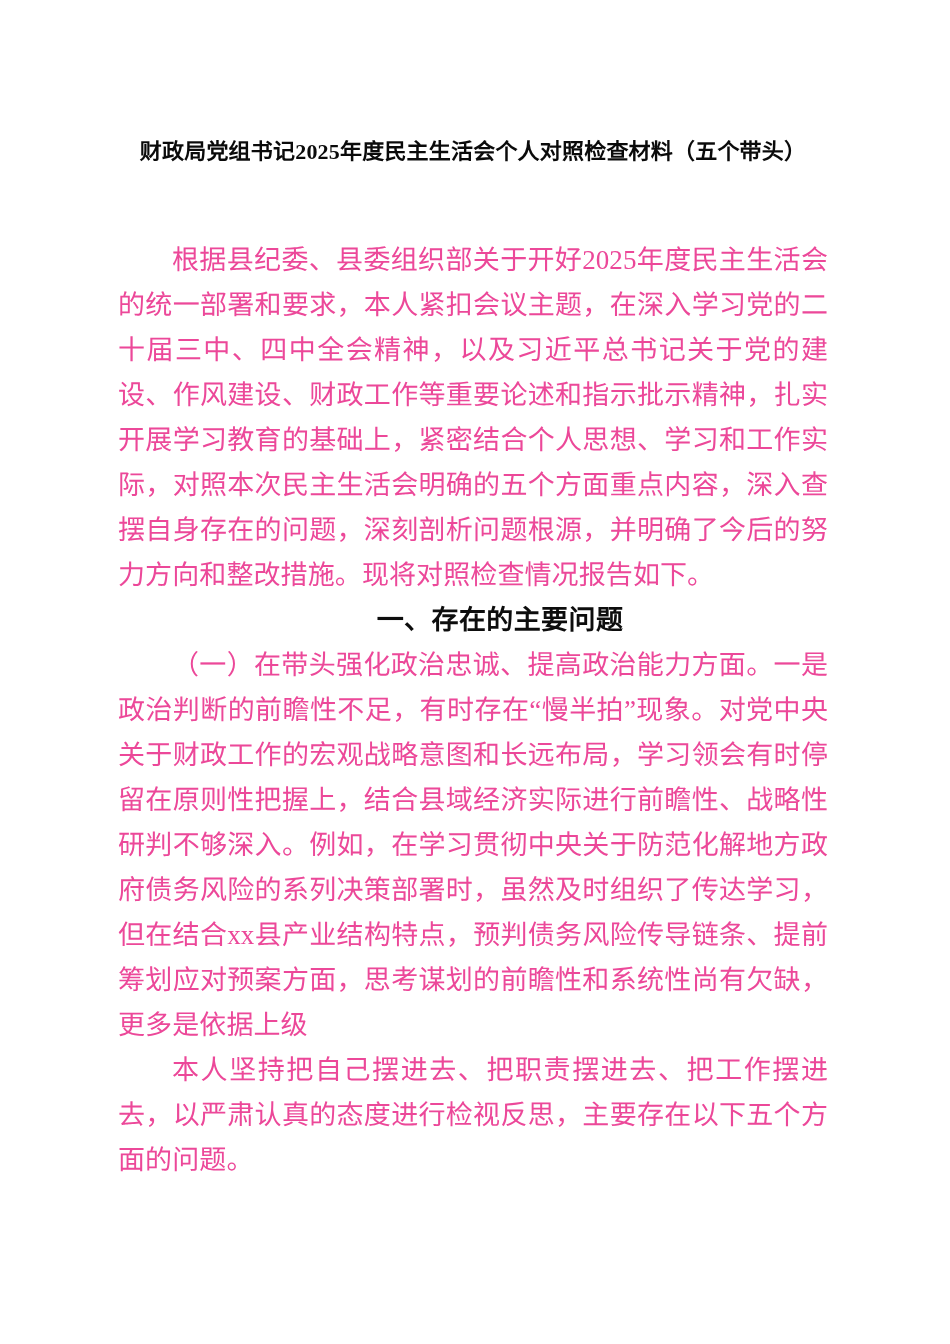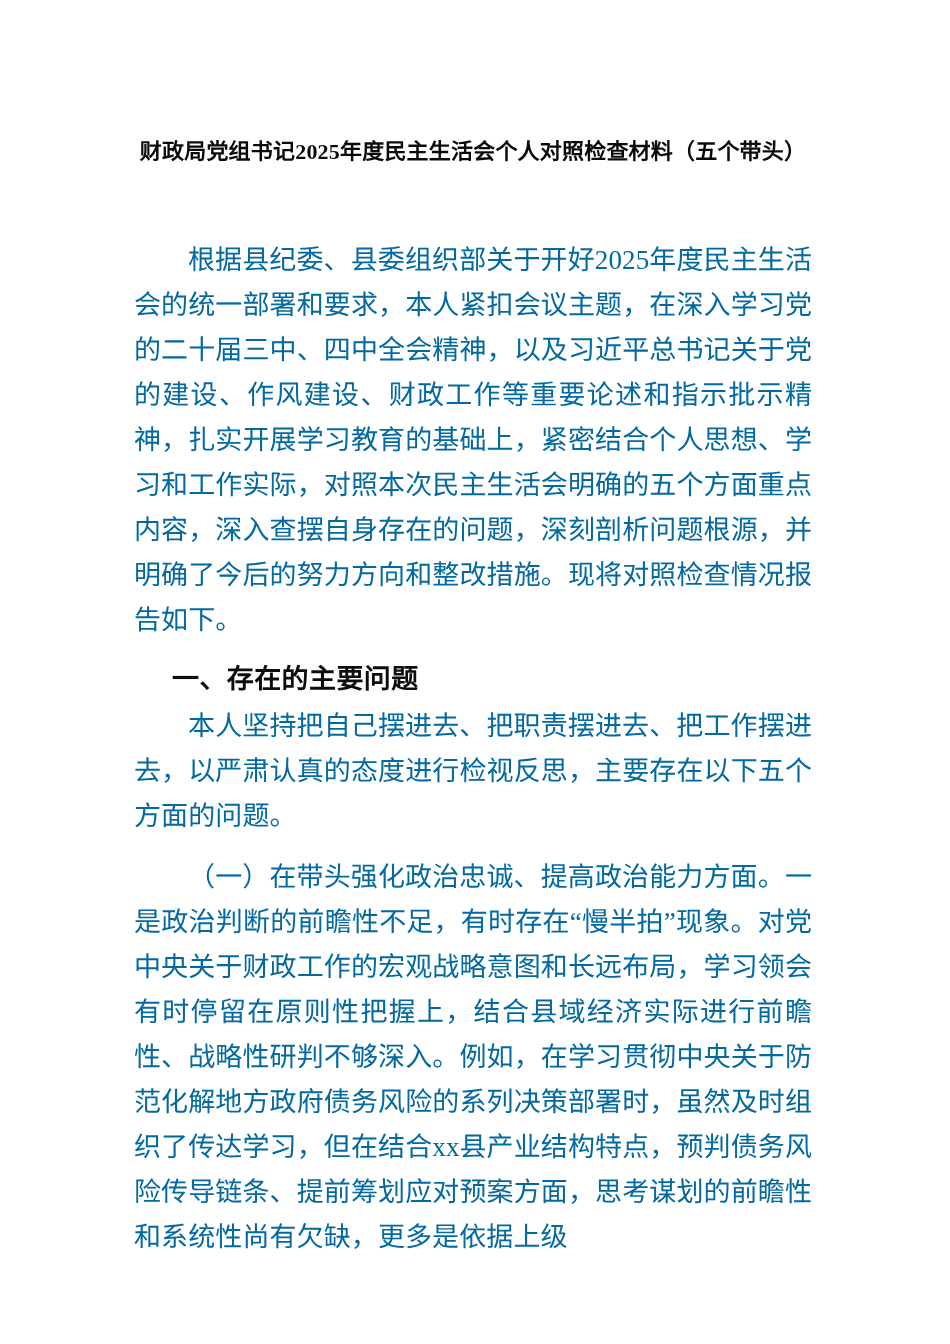--- a/index.html
+++ b/index.html
@@ -37,64 +37,65 @@
     font-size: 22px;
     line-height: 48px;
     letter-spacing: 0.2px;
     color: #0a0a0a;
     padding-top: 128px;
     -webkit-font-smoothing: antialiased;
   }
 
   
   .para {
-    margin: 16px;
+    margin: 0;
     padding: 0;
     font-family: "Liberation Serif", "DejaVu Serif", serif;
     font-size: 27px;
     line-height: 45px;
-    color: #0369a1;
+    color: #ec4899;
     text-align: justify;
     text-justify: inter-ideograph;
     text-indent: 2em;
     letter-spacing: 0.1px;
   }
   .para.first {
     margin-top: 62px;
   }
   .para.after-heading {
     margin-top: 0;
   }
   .para.section-body {
     margin-top: 0;
   }
 
   
   .section-heading {
     margin: 0;
     padding: 0;
-    font-family: Liberation Mono, monospace;
+    font-family: Liberation Serif, serif;
     font-weight: bold;
     font-size: 27px;
     line-height: 45px;
     color: #0d0d0d;
     text-indent: 2em;
     letter-spacing: 0.4px;
+    text-align: center;
   }
 </style>
 </head>
 <body>
 
 <div class="page">
   <div class="content">
 
     <h1 class="doc-title">财政局党组书记2025年度民主生活会个人对照检查材料（五个带头）</h1>
 
     <p class="para first">根据县纪委、县委组织部关于开好2025年度民主生活会的统一部署和要求，本人紧扣会议主题，在深入学习党的二十届三中、四中全会精神，以及习近平总书记关于党的建设、作风建设、财政工作等重要论述和指示批示精神，扎实开展学习教育的基础上，紧密结合个人思想、学习和工作实际，对照本次民主生活会明确的五个方面重点内容，深入查摆自身存在的问题，深刻剖析问题根源，并明确了今后的努力方向和整改措施。现将对照检查情况报告如下。</p>
 
     <h2 class="section-heading">一、存在的主要问题</h2>
 
+    <p class="para section-body">（一）在带头强化政治忠诚、提高政治能力方面。一是政治判断的前瞻性不足，有时存在“慢半拍”现象。对党中央关于财政工作的宏观战略意图和长远布局，学习领会有时停留在原则性把握上，结合县域经济实际进行前瞻性、战略性研判不够深入。例如，在学习贯彻中央关于防范化解地方政府债务风险的系列决策部署时，虽然及时组织了传达学习，但在结合xx县产业结构特点，预判债务风险传导链条、提前筹划应对预案方面，思考谋划的前瞻性和系统性尚有欠缺，更多是依据上级</p>
+
     <p class="para after-heading">本人坚持把自己摆进去、把职责摆进去、把工作摆进去，以严肃认真的态度进行检视反思，主要存在以下五个方面的问题。</p>
-
-    <p class="para section-body">（一）在带头强化政治忠诚、提高政治能力方面。一是政治判断的前瞻性不足，有时存在“慢半拍”现象。对党中央关于财政工作的宏观战略意图和长远布局，学习领会有时停留在原则性把握上，结合县域经济实际进行前瞻性、战略性研判不够深入。例如，在学习贯彻中央关于防范化解地方政府债务风险的系列决策部署时，虽然及时组织了传达学习，但在结合xx县产业结构特点，预判债务风险传导链条、提前筹划应对预案方面，思考谋划的前瞻性和系统性尚有欠缺，更多是依据上级</p>
 
   </div>
 </div>
 
 </body></html>

